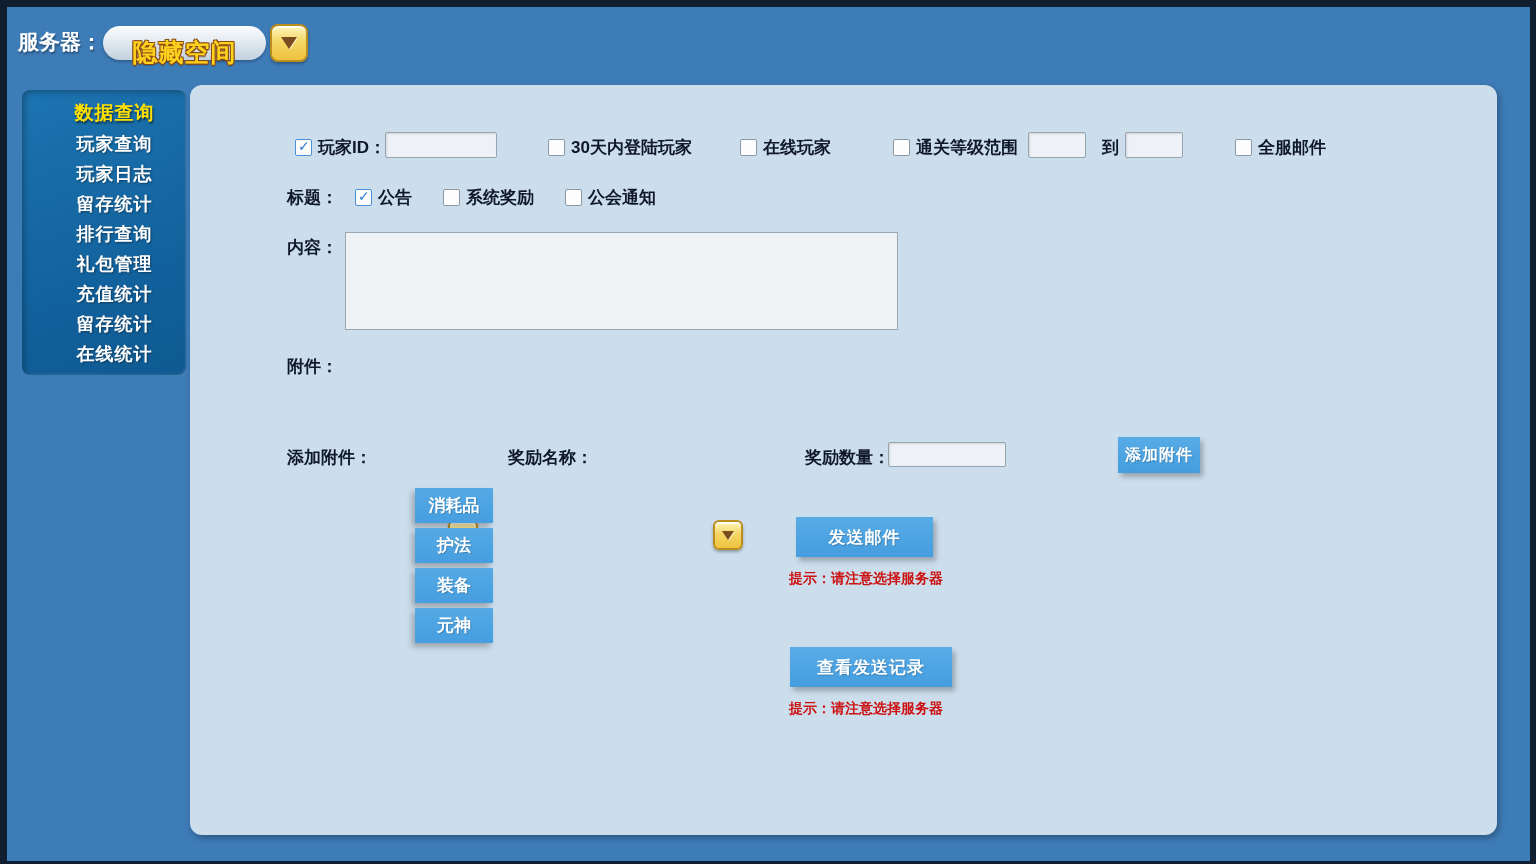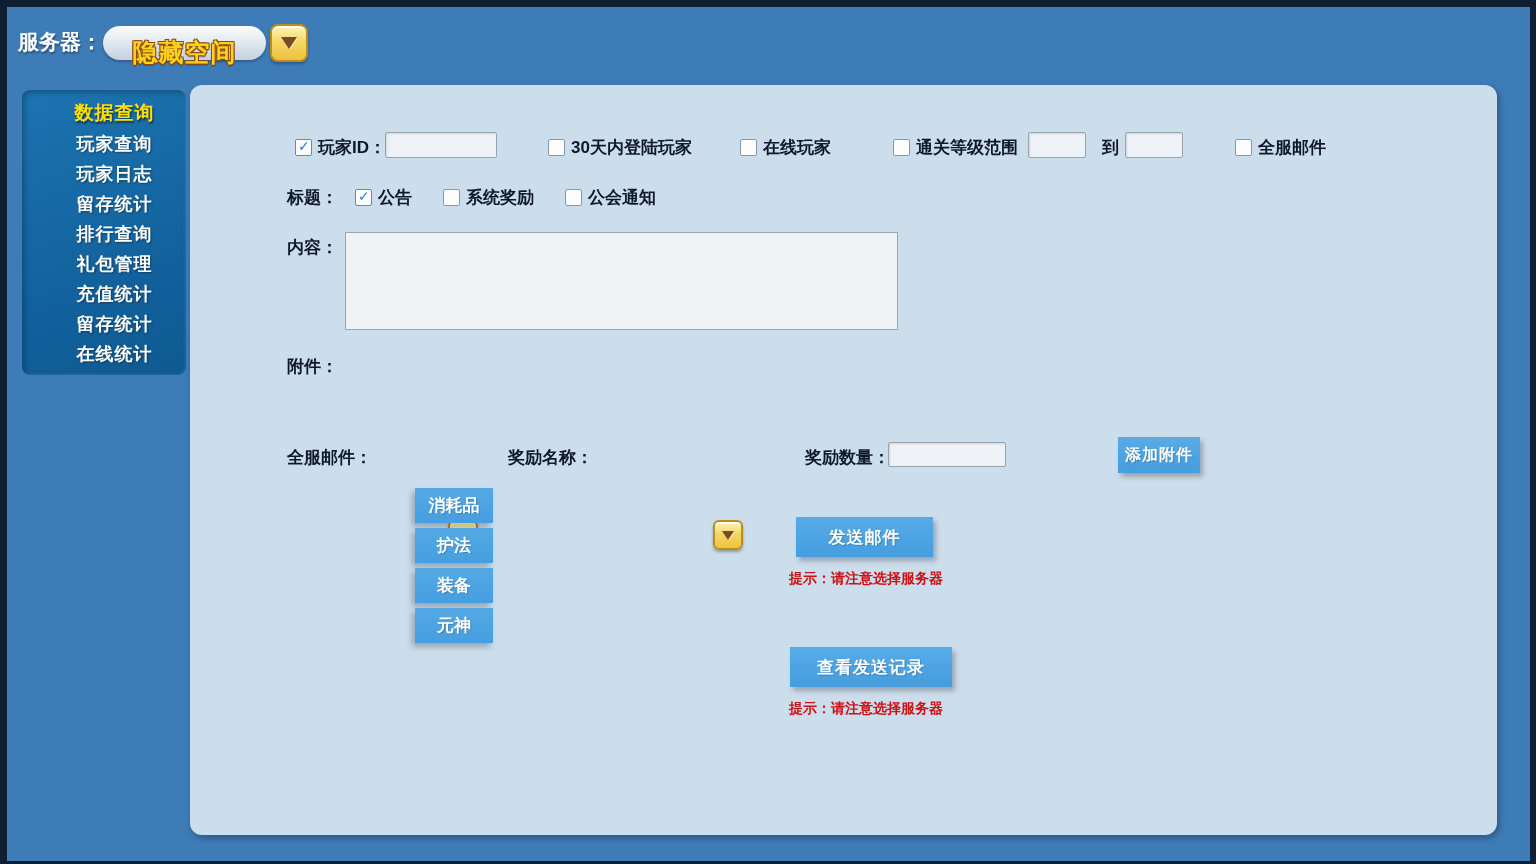--- a/index.html
+++ b/index.html
@@ -112,21 +112,21 @@
       <span class="cb" style="left:253px;top:104px;"></span>
       <div class="lbl" style="left:276px;top:101px;">系统奖励</div>
       <span class="cb" style="left:375px;top:104px;"></span>
       <div class="lbl" style="left:398px;top:101px;">公会通知</div>
 
       <div class="lbl" style="left:97px;top:151px;">内容：</div>
       <textarea class="tarea" style="left: 155px; top: 147px; width: 553px; height: 98px;"></textarea>
 
       <div class="lbl" style="left:97px;top:270px;text-align:center;">附件：</div>
 
-      <div class="lbl" style="left:97px;top:361px;">全服邮件：</div>
+      <div class="lbl" style="left:97px;top:361px;">添加附件：</div>
       <div class="gold-btn sm gb-s1" style="position:absolute;">
         <span class="tri"></span>
       </div>
       <div class="lbl" style="left:318px;top:361px;">奖励名称：</div>
       <div class="gold-btn sm gb-s2" style="position:absolute;">
         <span class="tri"></span>
       </div>
       <div class="lbl" style="left:615px;top:361px;">奖励数量：</div>
       <input class="tinput" style="left: 698px; top: 357px; width: 118px; height: 25px;" value="">
       <div class="blue-btn" style="left:928px;top:352px;width:82px;height:36px;font-size:16px;">添加附件</div>

